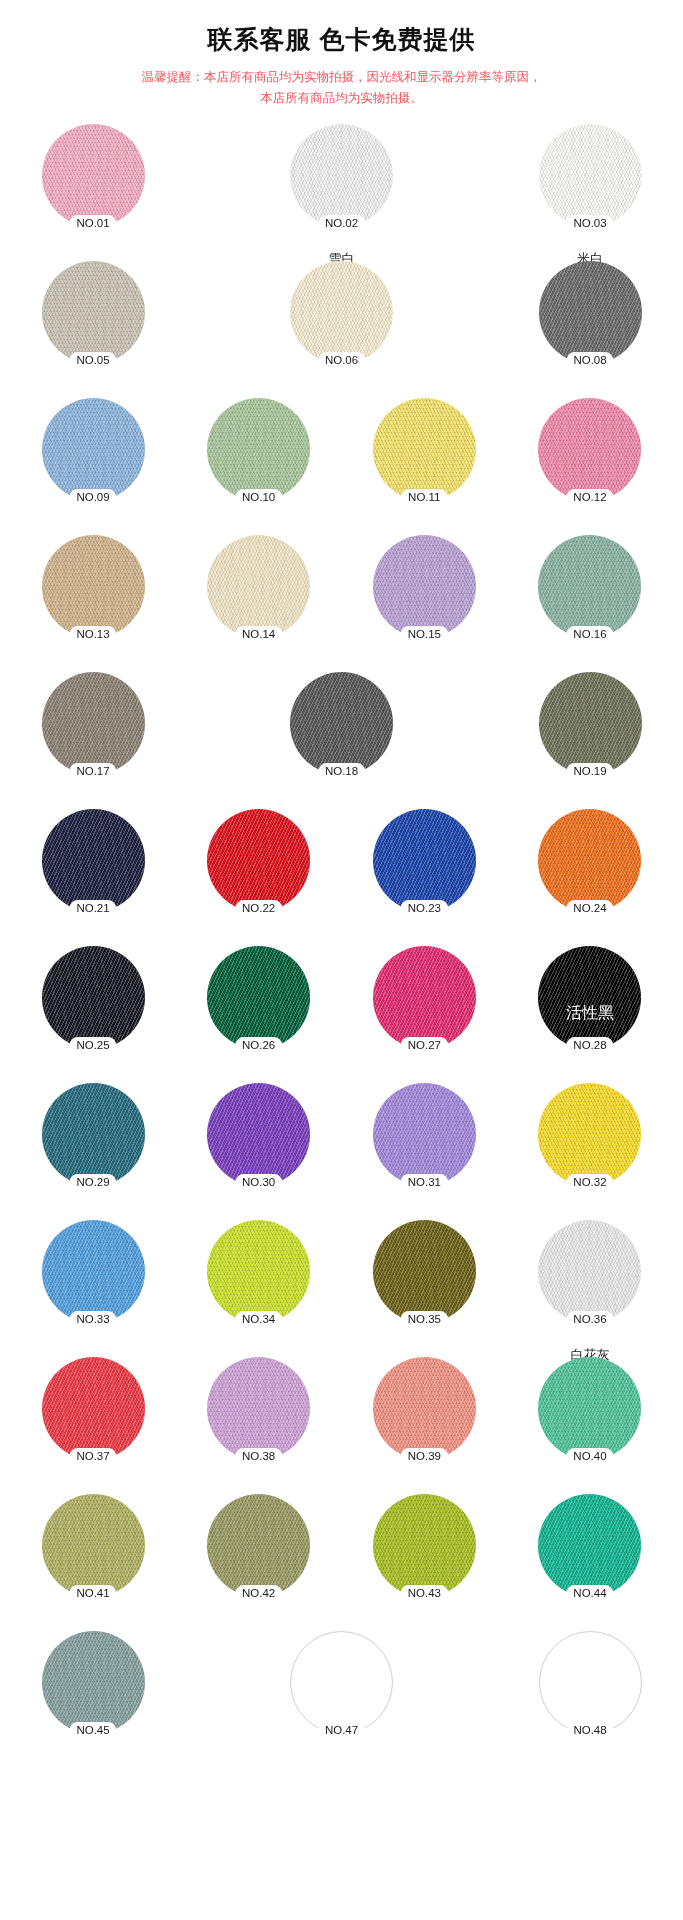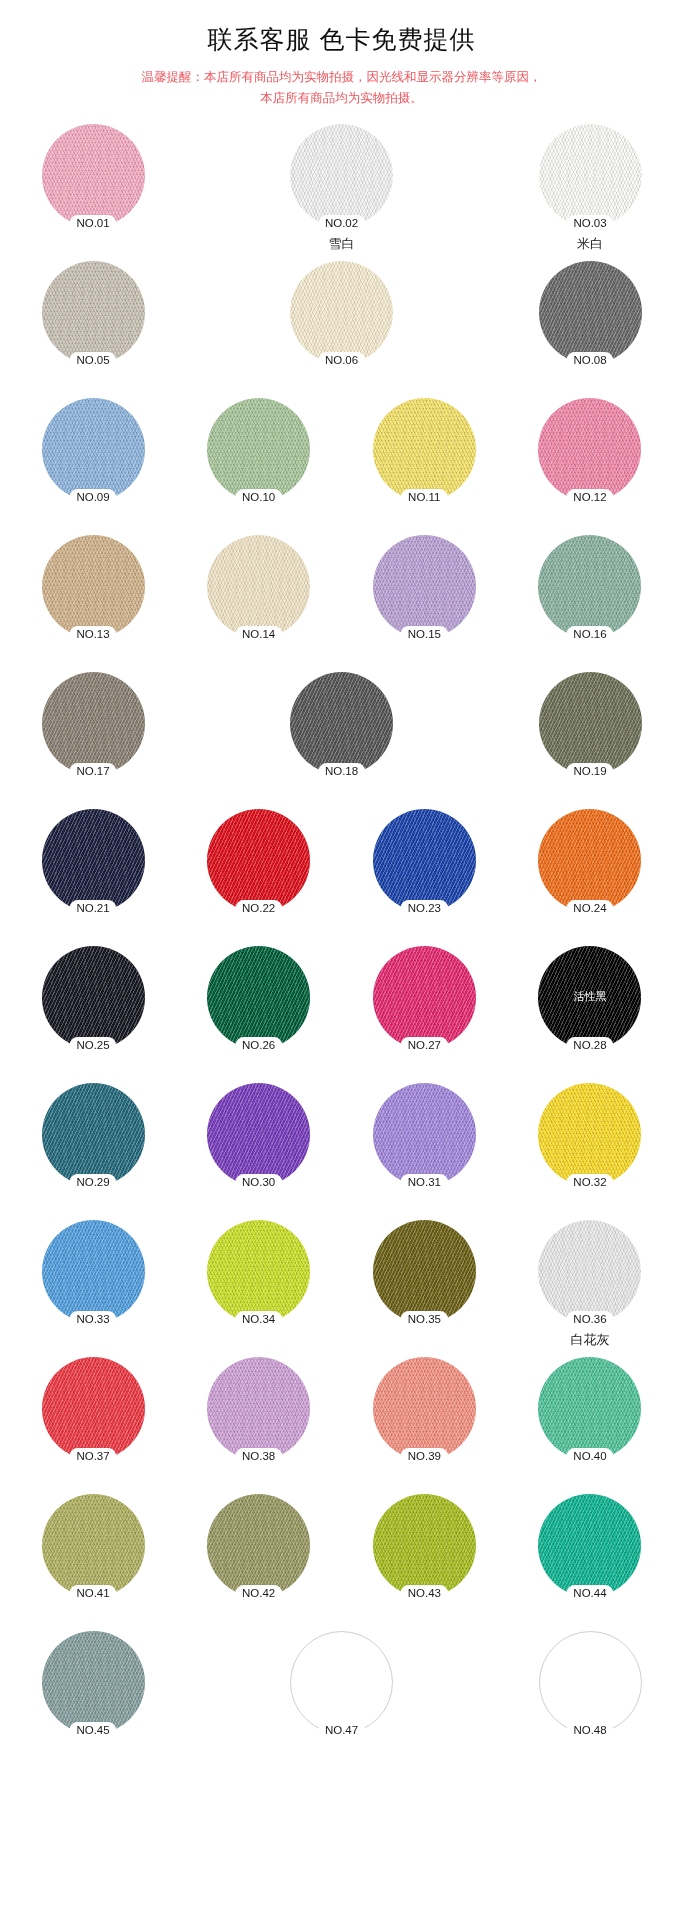--- a/index.html
+++ b/index.html
@@ -16,21 +16,21 @@
     overflow: hidden;
   }
 
   
   .header {
     padding-top: 24px;
     text-align: center;
   }
   .title {
     font-size: 25px;
-    font-weight: normal;
+    font-weight: bold;
     color: #111111;
     letter-spacing: 1px;
     line-height: 1.2;
   }
   .notice {
     margin-top: 13px;
     color: #f0535a;
     font-size: 12.5px;
     line-height: 1.65;
     padding: 0 72px;
@@ -103,26 +103,26 @@
     font-size: 11.5px;
     color: #1a1a1a;
     line-height: 1.25;
     white-space: nowrap;
     font-family: "Liberation Sans", "DejaVu Sans", sans-serif;
   }
   .chip.inner {
     
     background: transparent;
     color: #ffffff;
-    bottom: 44px;
-    font-size: 11px;
+    bottom: 24px;
+    font-size: 16px;
   }
 
   .subtitle {
-    margin-top: 9px;
+    margin-top: 24px;
     font-size: 13px;
     color: #1a1a1a;
     text-align: center;
     line-height: 1.2;
     white-space: nowrap;
   }
 </style>
 </head>
 <body>
 

